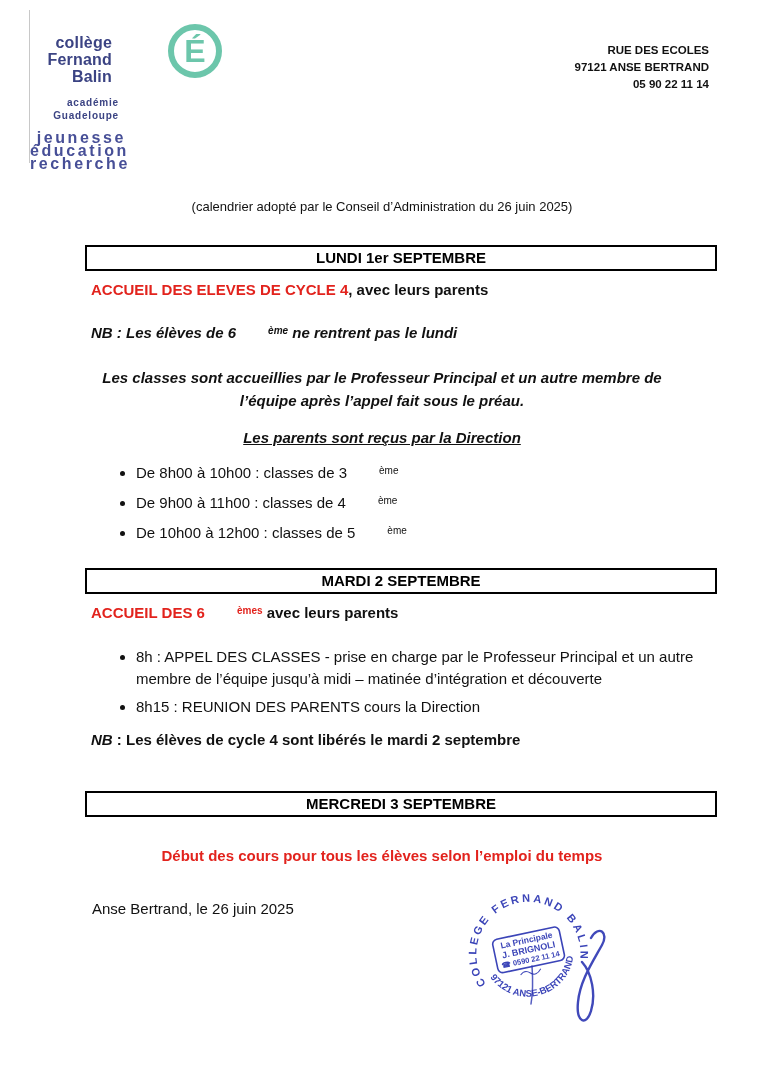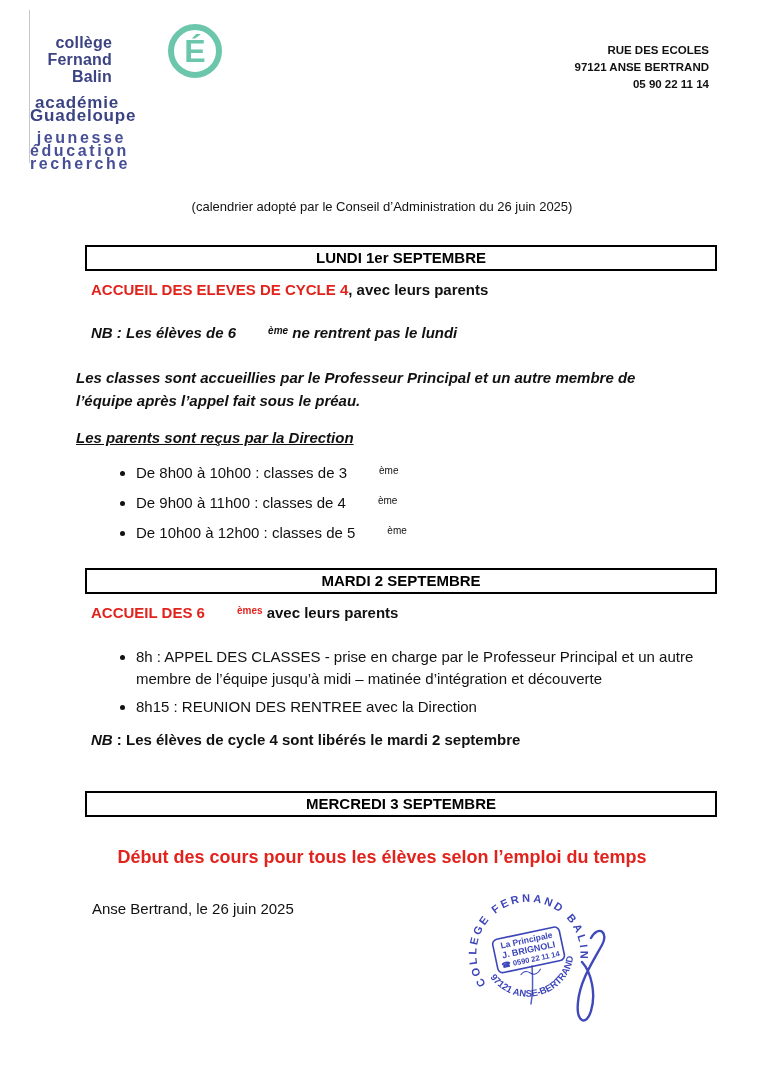--- a/index.html
+++ b/index.html
@@ -10,21 +10,21 @@
   
   .logo-rule{position:absolute;left:29px;top:10px;width:1px;height:153px;background:#c8c8c8;}
   .logo{position:absolute;left:30px;top:8px;width:134px;}
   .logo-school{position:relative;margin-top:26px;padding-right:52px;text-align:right;
                color:#3b4383;font-weight:bold;font-size:16px;line-height:17px;letter-spacing:.2px;}
   .logo-badge{position:absolute;right:-58px;top:-10px;width:42px;height:42px;
               border:6px solid #6cc6ab;border-radius:50%;display:flex;align-items:center;
               justify-content:center;color:#6cc6ab;font-weight:bold;font-size:32px;line-height:1;
               overflow:visible;}
   .logo-academy{margin-top:12px;padding-right:45px;text-align:right;color:#3b4383;
-                font-weight:bold;font-size:17px;line-height:12.5px;letter-spacing:.8px;}
+                font-weight:bold;font-size:10px;line-height:12.5px;letter-spacing:.8px;}
   .logo-ministry{margin-top:9px;padding-right:38px;text-align:right;color:#474f97;
                  font-weight:bold;font-size:16px;line-height:13px;letter-spacing:2.6px;}
 
   
   .address{position:absolute;top:42px;right:55px;text-align:right;font-weight:bold;
            font-size:11.5px;line-height:17px;color:#111;}
   .doc-title{position:absolute;top:156px;left:0;width:100%;text-align:center;
              font-size:29px;font-weight:bold;color:#1c2f3c;letter-spacing:.5px;
              text-shadow:-2px 2px 0 #9ad3d6,-3px 3px 0 rgba(154,211,214,.55);}
   .doc-subtitle{position:absolute;top:199px;left:0;width:100%;text-align:center;
@@ -40,30 +40,30 @@
   
   .red{color:#e2231d;text-align:center;}
   .heading{position:absolute;left:91px;font-size:15px;font-weight:bold;color:#111;}
   #heading-monday{top:281px;}
   #heading-tuesday{top:604px;}
   sup{font-size:10px;vertical-align:4px;font-weight:inherit;padding-left:32px;}
   .nb{position:absolute;left:91px;font-size:15px;font-weight:bold;color:#111;}
   #nb-monday{top:324px;font-style:italic;}
   #nb-tuesday{top:731px;}
   #nb-tuesday .nb-prefix{font-style:italic;}
-  .center-para{position:absolute;left:76px;width:612px;font-size:15px;
+  .center-para{position:absolute;left:76px;width:612px;text-align:center;font-size:15px;
                font-weight:bold;font-style:italic;line-height:23px;color:#111;}
   #para-welcome{top:366px;}
   #para-parents{top:426px;text-decoration:underline;}
   ul.bullets{position:absolute;left:112px;margin:0;padding-left:24px;font-size:15px;color:#111;}
   ul.bullets li{margin-bottom:6px;line-height:22px;}
   #bullets-monday{top:460px;}
   #bullets-tuesday{top:646px;width:586px;}
   .notice{position:absolute;top:847px;left:0;width:100%;text-align:center;
-          font-size:18px;font-weight:bold;}
+          font-size:15px;font-weight:bold;}
   .dateline{position:absolute;top:900px;left:92px;font-size:15px;color:#111;}
 
   
   .stamp{position:absolute;left:466px;top:892px;width:178px;height:152px;}
 </style>
 </head>
 <body>
 
 <div class="page">
 
@@ -107,21 +107,21 @@
     <li><span>De 9h00 à 11h00 : classes de 4</span><sup>ème</sup></li>
     <li><span>De 10h00 à 12h00 : classes de 5</span><sup>ème</sup></li>
   </ul>
 
   <div class="banner" id="banner-tuesday">MARDI 2 SEPTEMBRE</div>
   <div class="heading" id="heading-tuesday">
     <span class="red"><span>ACCUEIL DES 6</span><sup>èmes</sup></span><span> avec leurs parents</span>
   </div>
   <ul class="bullets" id="bullets-tuesday">
     <li><span>8h : APPEL DES CLASSES - prise en charge par le Professeur Principal et un autre membre de l’équipe jusqu’à midi – matinée d’intégration et découverte</span></li>
-    <li><span>8h15 : REUNION DES RENTREE avec la Direction</span></li>
+    <li><span>8h15 : REUNION DES PARENTS cours la Direction</span></li>
   </ul>
   <div class="nb" id="nb-tuesday">
     <span class="nb-prefix">NB</span><span> : Les élèves de cycle 4 sont libérés le mardi 2 septembre</span>
   </div>
 
   <div class="banner" id="banner-wednesday">MERCREDI 3 SEPTEMBRE</div>
   <div class="notice red">Début des cours pour tous les élèves selon l’emploi du temps</div>
 
   <div class="dateline">Anse Bertrand, le 26 juin 2025</div>
 

